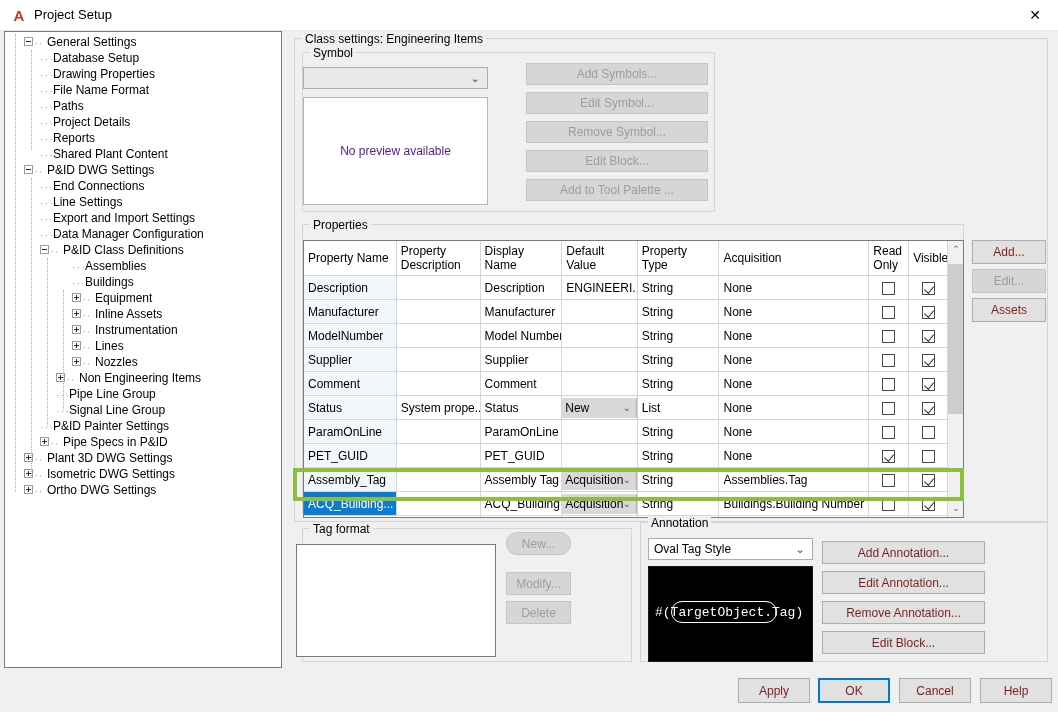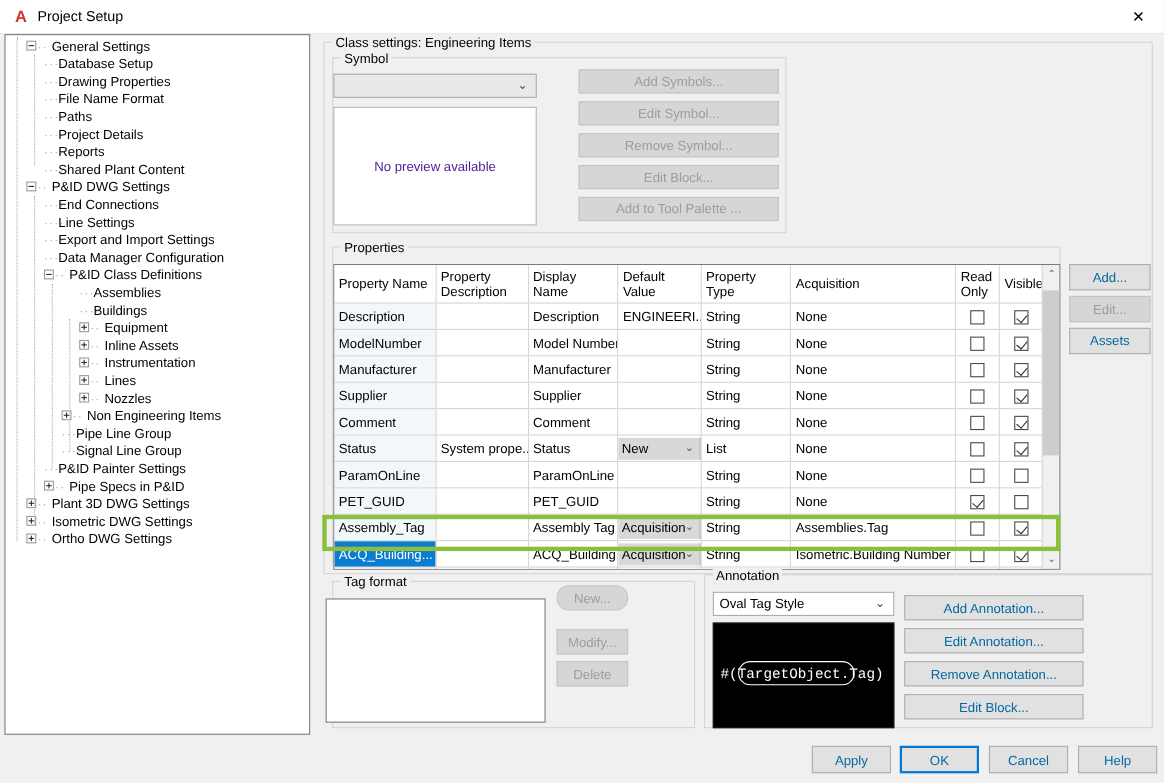--- a/index.html
+++ b/index.html
@@ -141,21 +141,21 @@
     background: #ffffff; border: 1px solid #b5b5b5;
     display: flex; align-items: center; justify-content: center;
     font-size: 12px; color: #4c1d95;
   }
 
   .btn {
     position: absolute;
     background: #e1e1e1;
     border: 1px solid #adadad;
     font-size: 12px;
-    color: #0369a1;
+    color: #7f1d1d;
     text-align: center;
     line-height: 100%;
     display: flex; align-items: center; justify-content: center;
     cursor: default;
     font-family: "Liberation Sans", sans-serif;
   }
   .btn.dis { color: #9d9d9d; background: #d6d6d6; border-color: #c4c4c4; }
   .btn.def { border: 2px solid #0078d7; }
 
   .sym-btn { left: 526px; top: 0; width: 182px; height: 22px; }
@@ -420,33 +420,33 @@
             <td class="c0">Description</td>
             <td></td>
             <td>Description</td>
             <td>ENGINEERI...</td>
             <td>String</td>
             <td>None</td>
             <td class="ctr"><span class="chk"></span></td>
             <td class="ctr"><span class="chk on"></span></td>
           </tr>
           <tr>
+            <td class="c0">Manufacturer</td>
+            <td></td>
+            <td>Manufacturer</td>
+            <td></td>
+            <td>String</td>
+            <td>None</td>
+            <td class="ctr"><span class="chk"></span></td>
+            <td class="ctr"><span class="chk on"></span></td>
+          </tr>
+          <tr>
             <td class="c0">ModelNumber</td>
             <td></td>
             <td>Model Number</td>
-            <td></td>
-            <td>String</td>
-            <td>None</td>
-            <td class="ctr"><span class="chk"></span></td>
-            <td class="ctr"><span class="chk on"></span></td>
-          </tr>
-          <tr>
-            <td class="c0">Manufacturer</td>
-            <td></td>
-            <td>Manufacturer</td>
             <td></td>
             <td>String</td>
             <td>None</td>
             <td class="ctr"><span class="chk"></span></td>
             <td class="ctr"><span class="chk on"></span></td>
           </tr>
           <tr>
             <td class="c0">Supplier</td>
             <td></td>
             <td>Supplier</td>
@@ -520,21 +520,21 @@
             <td class="c0 selcell">ACQ_Building...</td>
             <td></td>
             <td>ACQ_Building...</td>
             <td>
               <span class="cellcombo">
                 <span class="cct">Acquisition</span>
                 <span class="cca">⌄</span>
               </span>
             </td>
             <td>String</td>
-            <td>Isometric.Building Number</td>
+            <td>Buildings.Building Number</td>
             <td class="ctr"><span class="chk"></span></td>
             <td class="ctr"><span class="chk on"></span></td>
           </tr>
           <tr>
             <td class="c0">AnnotationSt</td>
             <td></td>
             <td></td>
             <td>
               <span class="cellcombo">
                 <span class="cct">Oval Tag</span>

